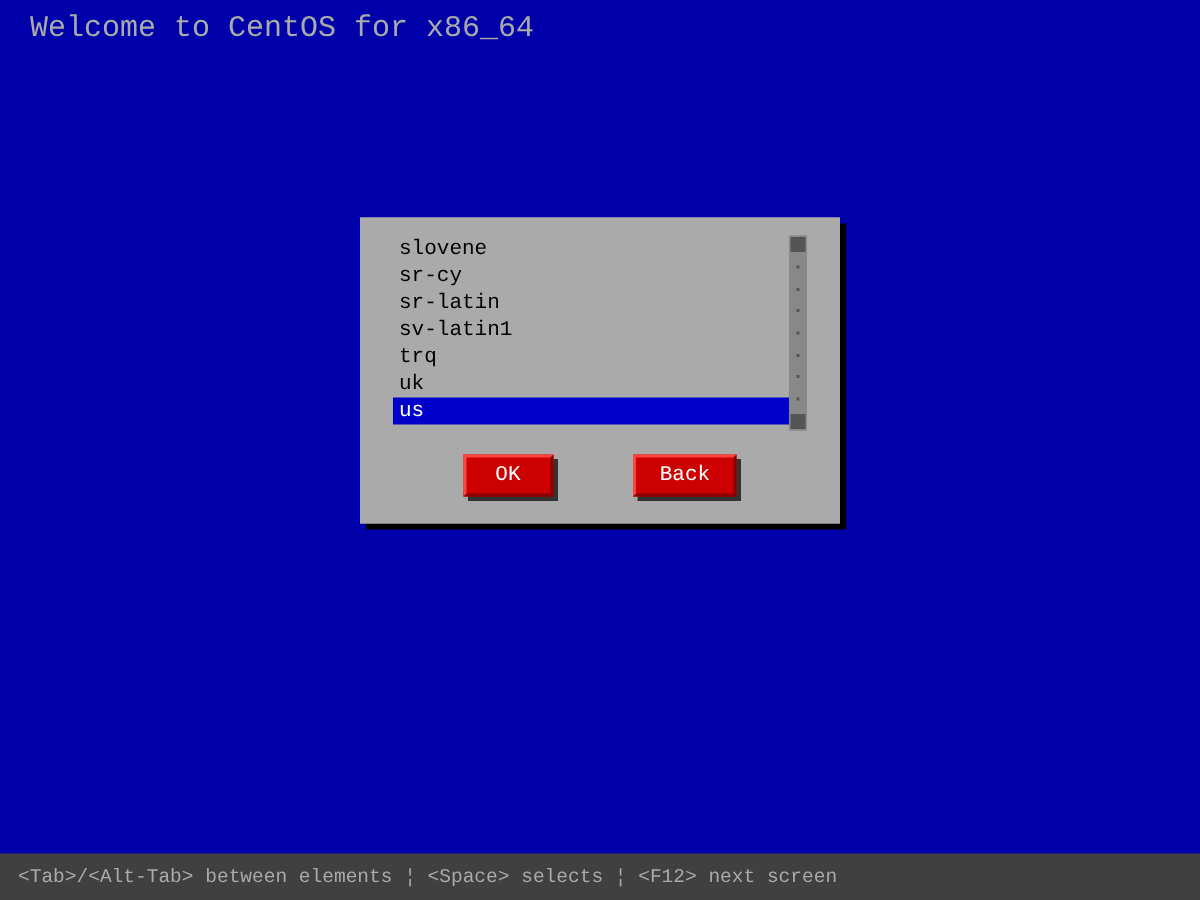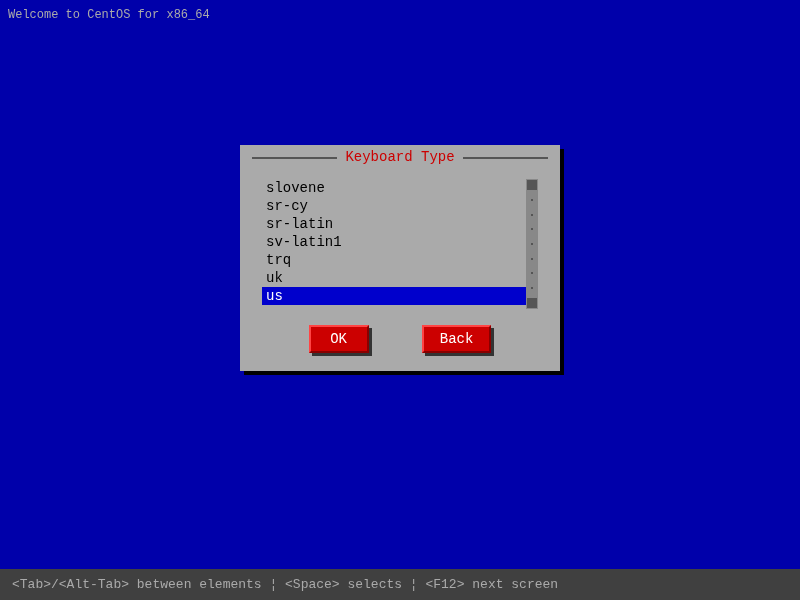--- a/index.html
+++ b/index.html
@@ -11,23 +11,23 @@
       font-family: 'Courier New', Courier, monospace;
       font-size: 14px;
       color: #aaaaaa;
       position: relative;
       overflow: hidden;
     }
 
     #welcome-text {
       position: absolute;
       top: 8px;
-      left: 8px;
-      color: #aaaaaa;
-      font-size: 12px;
+      left: 20px;
+      color: #aaaaaa;
+      font-size: 20px;
     }
 
     #bottom-bar {
       position: absolute;
       bottom: 0;
       left: 0;
       width: 100%;
       background-color: #404040;
       color: #aaaaaa;
       font-size: 13px;
@@ -187,23 +187,20 @@
       background-color: #333333;
       z-index: -1;
     }
   </style>
 </head>
 <body>
 
 <span id="welcome-text">Welcome to CentOS for x86_64</span>
 
 <div id="dialog">
-  <div id="dialog-title-bar">
-    <span id="dialog-title">Keyboard Type</span>
-  </div>
   <div id="dialog-content">
 
     <div id="listbox-container">
       <div id="listbox">
 
       <div class="list-item">slovene</div>
           <div class="list-item">sr-cy</div>
           <div class="list-item">sr-latin</div>
           <div class="list-item">sv-latin1</div>
           <div class="list-item">trq</div>

